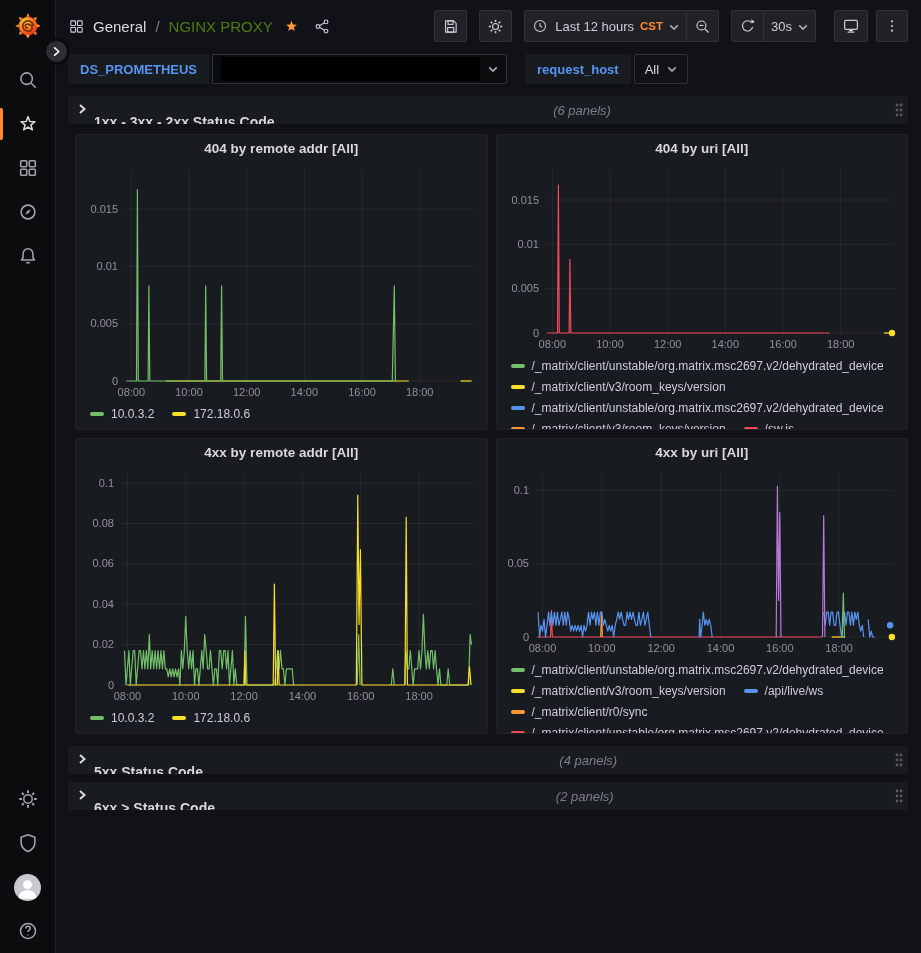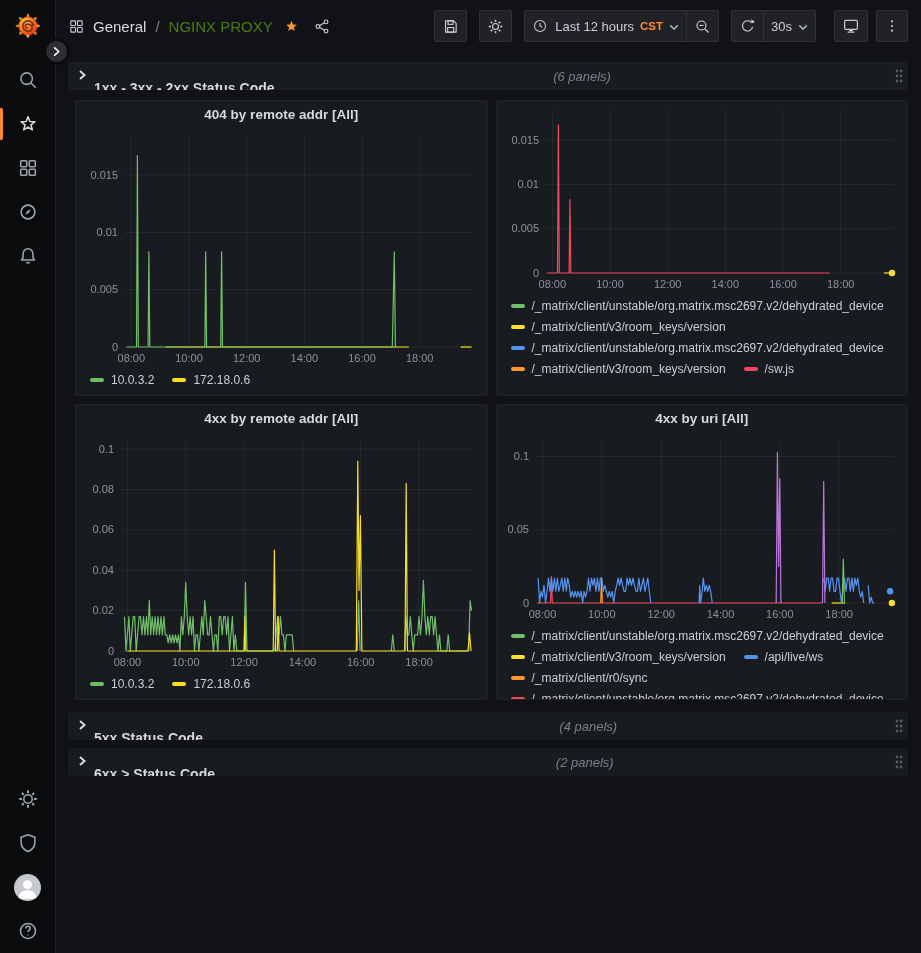--- a/index.html
+++ b/index.html
@@ -304,20 +304,37 @@
       <div class="btn">
         <svg width="16" height="16" viewBox="0 0 24 24">
           <circle cx="12" cy="5" r="1.6" fill="#ccccdc" stroke="none"></circle>
           <circle cx="12" cy="12" r="1.6" fill="#ccccdc" stroke="none"></circle>
           <circle cx="12" cy="19" r="1.6" fill="#ccccdc" stroke="none"></circle>
         </svg>
       </div>
     </div>
   </header>
 
+  <div class="varrow">
+    <div class="var-label">DS_PROMETHEUS</div>
+    <div class="var-value">
+      <span class="redacted"></span>
+      <svg width="10" height="7" viewBox="0 0 12 8">
+          <polyline points="1.5,1.5 6,6 10.5,1.5" fill="none"></polyline>
+        </svg>
+    </div>
+    <span class="gap18"></span>
+    <div class="var-label" style="border-radius:2px;">request_host</div>
+    <div class="var-all">
+      <span>All</span>
+      <svg width="10" height="7" viewBox="0 0 12 8">
+          <polyline points="1.5,1.5 6,6 10.5,1.5" fill="none"></polyline>
+        </svg>
+    </div>
+  </div>
 
   <div class="dashrow collapsed mt10">
     <span class="chev">
       <svg width="12" height="12" viewBox="0 0 12 12">
           <polyline points="4,2 8.5,6 4,10"></polyline>
         </svg>
     </span>
     <span class="row-title">1xx - 3xx - 2xx Status Code ..................................................................</span>
     <span class="row-count">(6 panels)</span>
     <span class="row-handle">
@@ -370,20 +387,21 @@
               <span class="legend-label">10.0.3.2</span>
             </span>
             <span class="legend-item">
               <span class="legend-swatch" style="background: rgb(250, 222, 42);"></span>
               <span class="legend-label">172.18.0.6</span>
             </span>
           </div>
         </div>
     </section>
     <section class="panel">
+      <div class="panel-title">404 by uri [All]</div>
       <svg class="chart" width="404" height="192">
           <line class="grid-line" x1="52.34299917149958" x2="52.34299917149958" y1="8" y2="172"></line>
           <text class="xtick" x="52.34299917149958" y="187">08:00</text>
           <line class="grid-line" x1="110.00662800331399" x2="110.00662800331399" y1="8" y2="172"></line>
           <text class="xtick" x="110.00662800331399" y="187">10:00</text>
           <line class="grid-line" x1="167.6702568351284" x2="167.6702568351284" y1="8" y2="172"></line>
           <text class="xtick" x="167.6702568351284" y="187">12:00</text>
           <line class="grid-line" x1="225.3338856669428" x2="225.3338856669428" y1="8" y2="172"></line>
           <text class="xtick" x="225.3338856669428" y="187">14:00</text>
           <line class="grid-line" x1="282.99751449875725" x2="282.99751449875725" y1="8" y2="172"></line>

